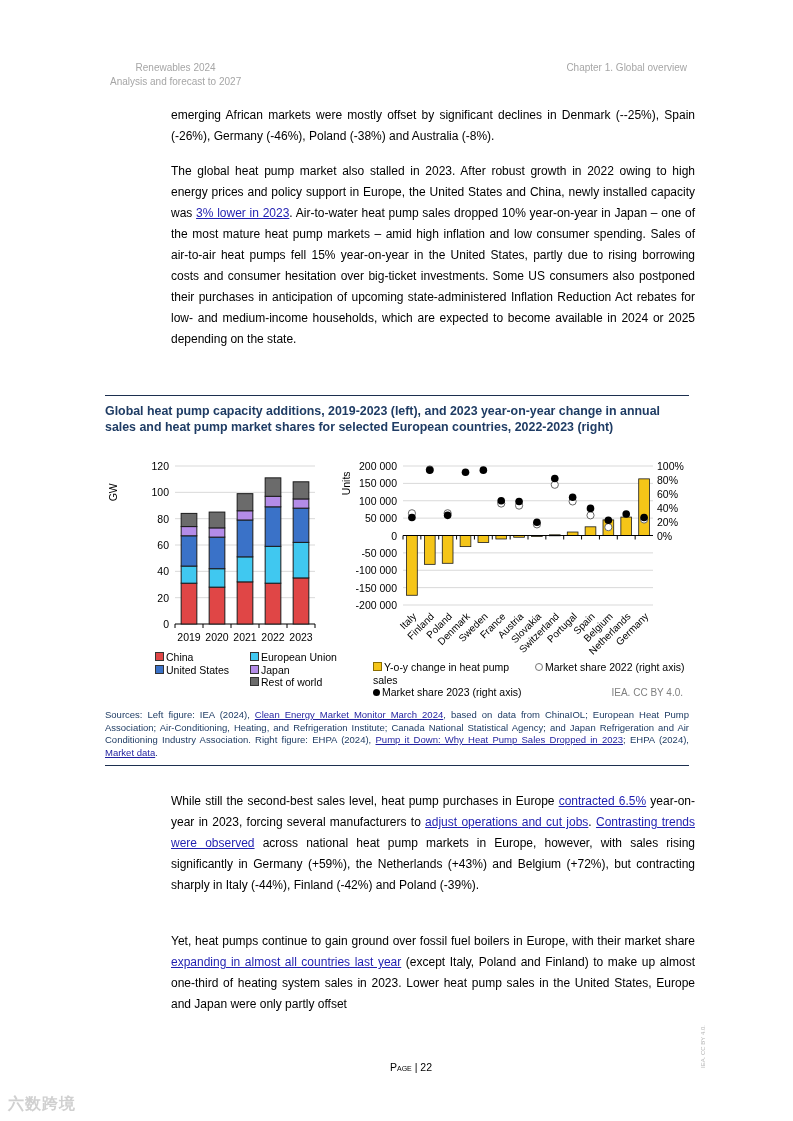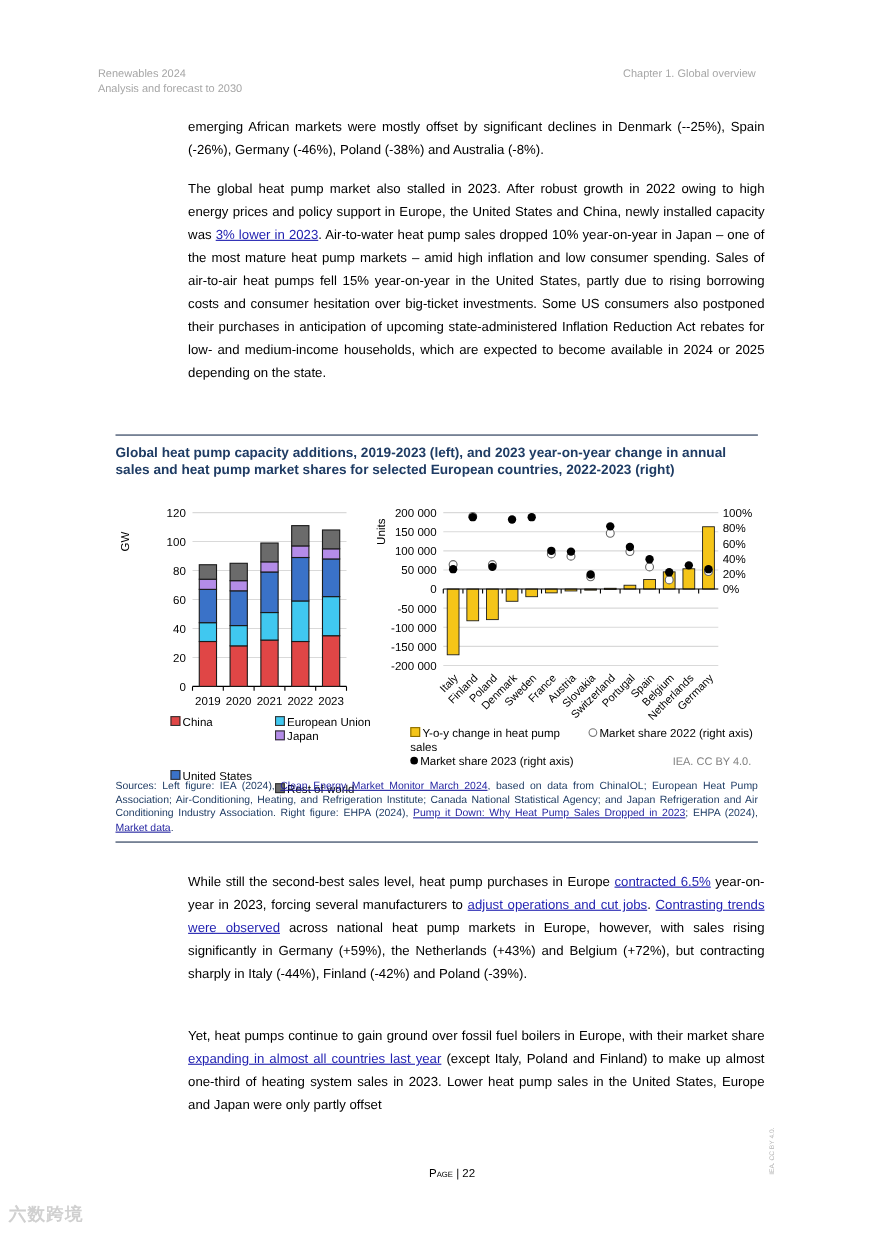--- a/index.html
+++ b/index.html
@@ -1,18 +1,18 @@
 <!DOCTYPE html>
 <html><head>
 <meta charset="utf-8">
 <style>
   html, body { margin: 0; padding: 0; background: #ffffff; }
   body { width: 793px; height: 1121px; position: relative; overflow: hidden; font-family: "Liberation Sans", sans-serif; color: #000; }
   .hdr { position: absolute; font-size: 10px; color: #a6a6a6; line-height: 14px; }
-  .hdr-left { left: 89px; top: 61px; }
+  .hdr-left { left: 110px; top: 61px; text-align: center; }
   .hdr-right { right: 106px; top: 61px; text-align: center; }
   .body-text { position: absolute; left: 171px; width: 524px; font-size: 12px; line-height: 21px; text-align: justify; }
   .body-text p { margin: 0; }
   a.lnk { color: #1f1fb0; text-decoration: underline; }
   .fig { position: absolute; left: 105px; top: 395px; width: 584px; height: 369px; border-top: 1.5px solid #1c2f4f; border-bottom: 1.5px solid #1c2f4f; }
   .fig-title { position: absolute; left: 0; top: 7px; width: 584px; font-size: 12.4px; font-weight: bold; color: #1f3c64; line-height: 16px; }
   .fig svg { position: absolute; left: 0; top: 0; }
   .credit { position: absolute; right: 6px; top: 291px; font-size: 10px; color: #808080; }
   .sources { position: absolute; left: 0; top: 313px; width: 584px; font-size: 9.5px; line-height: 12.6px; color: #1f3c64; text-align: justify; }
   .sources a { color: #1f1f9f; text-decoration: underline; margin-top: 16px; }
@@ -22,21 +22,21 @@
   .wm { position: absolute; left: 8px; top: 1094px; font-size: 16px; color: #d0d0d0; font-weight: bold; letter-spacing: 1px; }
   .legend-left { position: absolute; left: 50px; top: 255px; font-size: 10.5px; line-height: 12.5px; }
   .legend-right { position: absolute; left: 268px; top: 265px; font-size: 10.5px; line-height: 12.5px; }
   .sw { display: inline-block; width: 7px; height: 7px; border: 1px solid #333; margin-right: 2px; vertical-align: 0px; }
 </style>
 </head>
 <body>
 
 <div class="hdr hdr-left">
   <div>Renewables 2024</div>
-  <div>Analysis and forecast to 2030</div>
+  <div>Analysis and forecast to 2027</div>
 </div>
 <div class="hdr hdr-right">Chapter 1. Global overview</div>
 
 <div class="body-text" style="top:105px;">
   <p>emerging African markets were mostly offset by significant declines in Denmark (--25%), Spain (-26%), Germany (-46%), Poland (-38%) and Australia (-8%).</p>
 </div>
 
 <div class="body-text" style="top:161px;">
   <p><span>The global heat pump market also stalled in 2023. After robust growth in 2022 owing to high energy prices and policy support in Europe, the United States and China, newly installed capacity was </span><a class="lnk">3% lower in 2023</a><span>. Air-to-water heat pump sales dropped 10% year-on-year in Japan – one of the most mature heat pump markets – amid high inflation and low consumer spending. Sales of air-to-air heat pumps fell 15% year-on-year in the United States, partly due to rising borrowing costs and consumer hesitation over big-ticket investments. Some US consumers also postponed their purchases in anticipation of upcoming state-administered Inflation Reduction Act rebates for low- and medium-income households, which are expected to become available in 2024 or 2025 depending on the state.</span></p>
 </div>
@@ -186,21 +186,21 @@
       <circle cx="485.5" cy="112.395" r="3.8" fill="#000"></circle>
       <circle cx="503.3571428571429" cy="124.21" r="3.8" fill="#000"></circle>
       <circle cx="521.2142857142858" cy="117.955" r="3.8" fill="#000"></circle>
       <circle cx="539.0714285714286" cy="121.43" r="3.8" fill="#000"></circle>
     </svg>
 
   <div class="legend-left">
     <div style="display:flex; width:190px; flex-wrap:wrap;justify-content:flex-end;">
       <div style="width:95px;"><span class="sw" style="background:#e04646"></span><span>China</span></div>
       <div style="width:95px;"><span class="sw" style="background:#40c8f0"></span><span>European Union</span></div>
-      <div style="width:95px;margin-top:36px;"><span class="sw" style="background:#3a72c8"></span><span>United States</span></div>
+      <div style="width:95px;"><span class="sw" style="background:#3a72c8"></span><span>United States</span></div>
       <div style="width:95px;"><span class="sw" style="background:#b48ce8"></span><span>Japan</span></div>
       <div style="width:95px;"><span class="sw" style="background:#6b6b6b"></span><span>Rest of world</span></div>
     </div>
   </div>
 
   <div class="legend-right">
     <div style="display:flex; flex-wrap:wrap; width:320px;">
       <div style="width:162px;"><span class="sw" style="background:#f5c518; border-color:#8a6d00"></span><span>Y-o-y change in heat pump sales</span></div>
       <div><span style="display:inline-block;width:6px;height:6px;border:1px solid #777;border-radius:50%;margin-right:2px;"></span><span>Market share 2022 (right axis)</span></div>
       <div><span style="display:inline-block;width:7px;height:7px;background:#000;border-radius:50%;margin-right:2px;"></span><span>Market share 2023 (right axis)</span></div>

